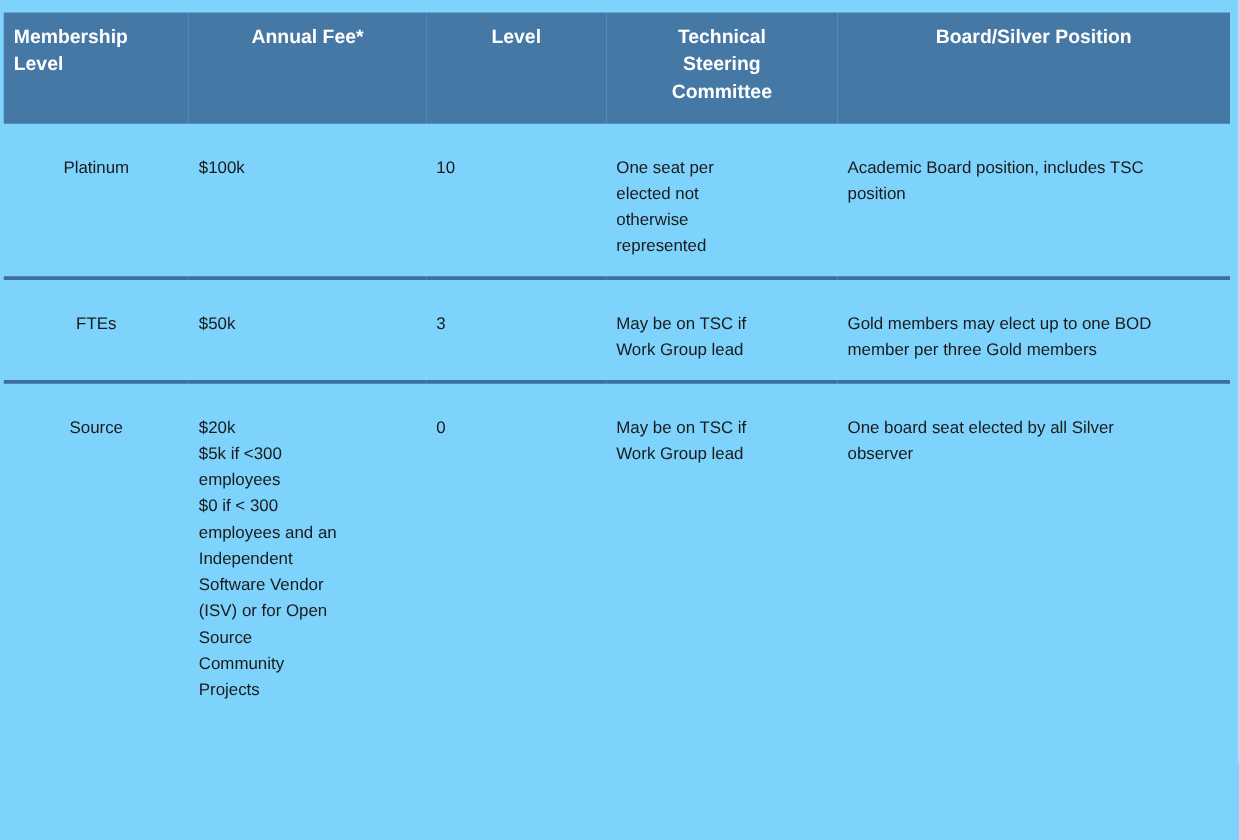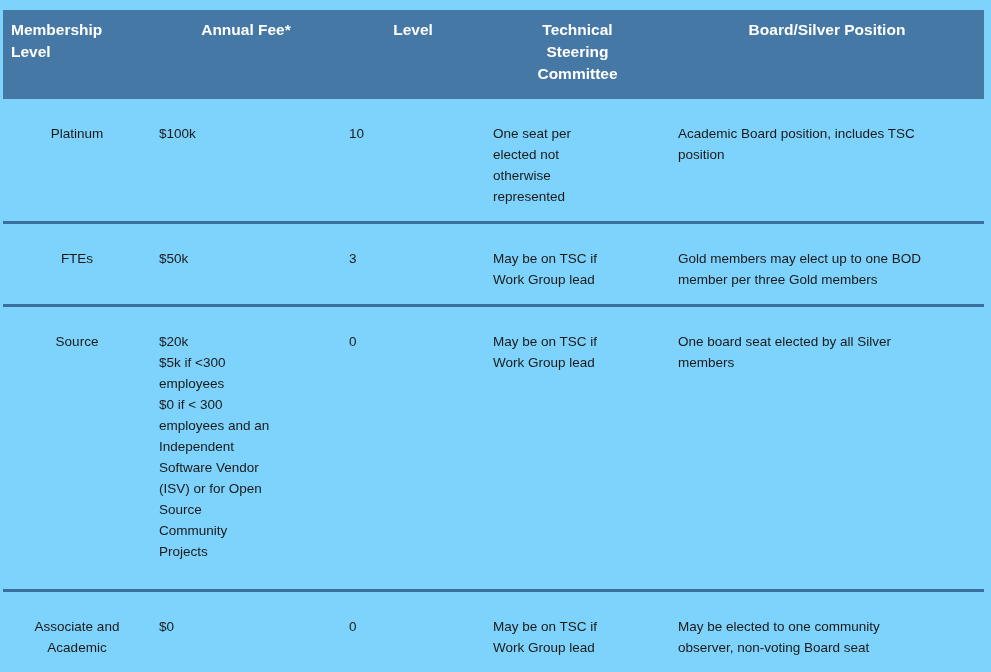--- a/index.html
+++ b/index.html
@@ -129,27 +129,17 @@
 Independent
 Software Vendor
 (ISV) or for Open
 Source
 Community
 Projects</td>
         <td>0</td>
         <td>May be on TSC if
 Work Group lead</td>
         <td>One board seat elected by all Silver
-members</td>
-      </tr>
-      <tr class="r-associate">
-        <td class="level">Associate and
-Academic</td>
-        <td>$0</td>
-        <td>0</td>
-        <td>May be on TSC if
-Work Group lead</td>
-        <td>May be elected to one community
-observer, non-voting Board seat</td>
+observer</td>
       </tr>
     </tbody>
   </table>
 </div>
 
 </body></html>

